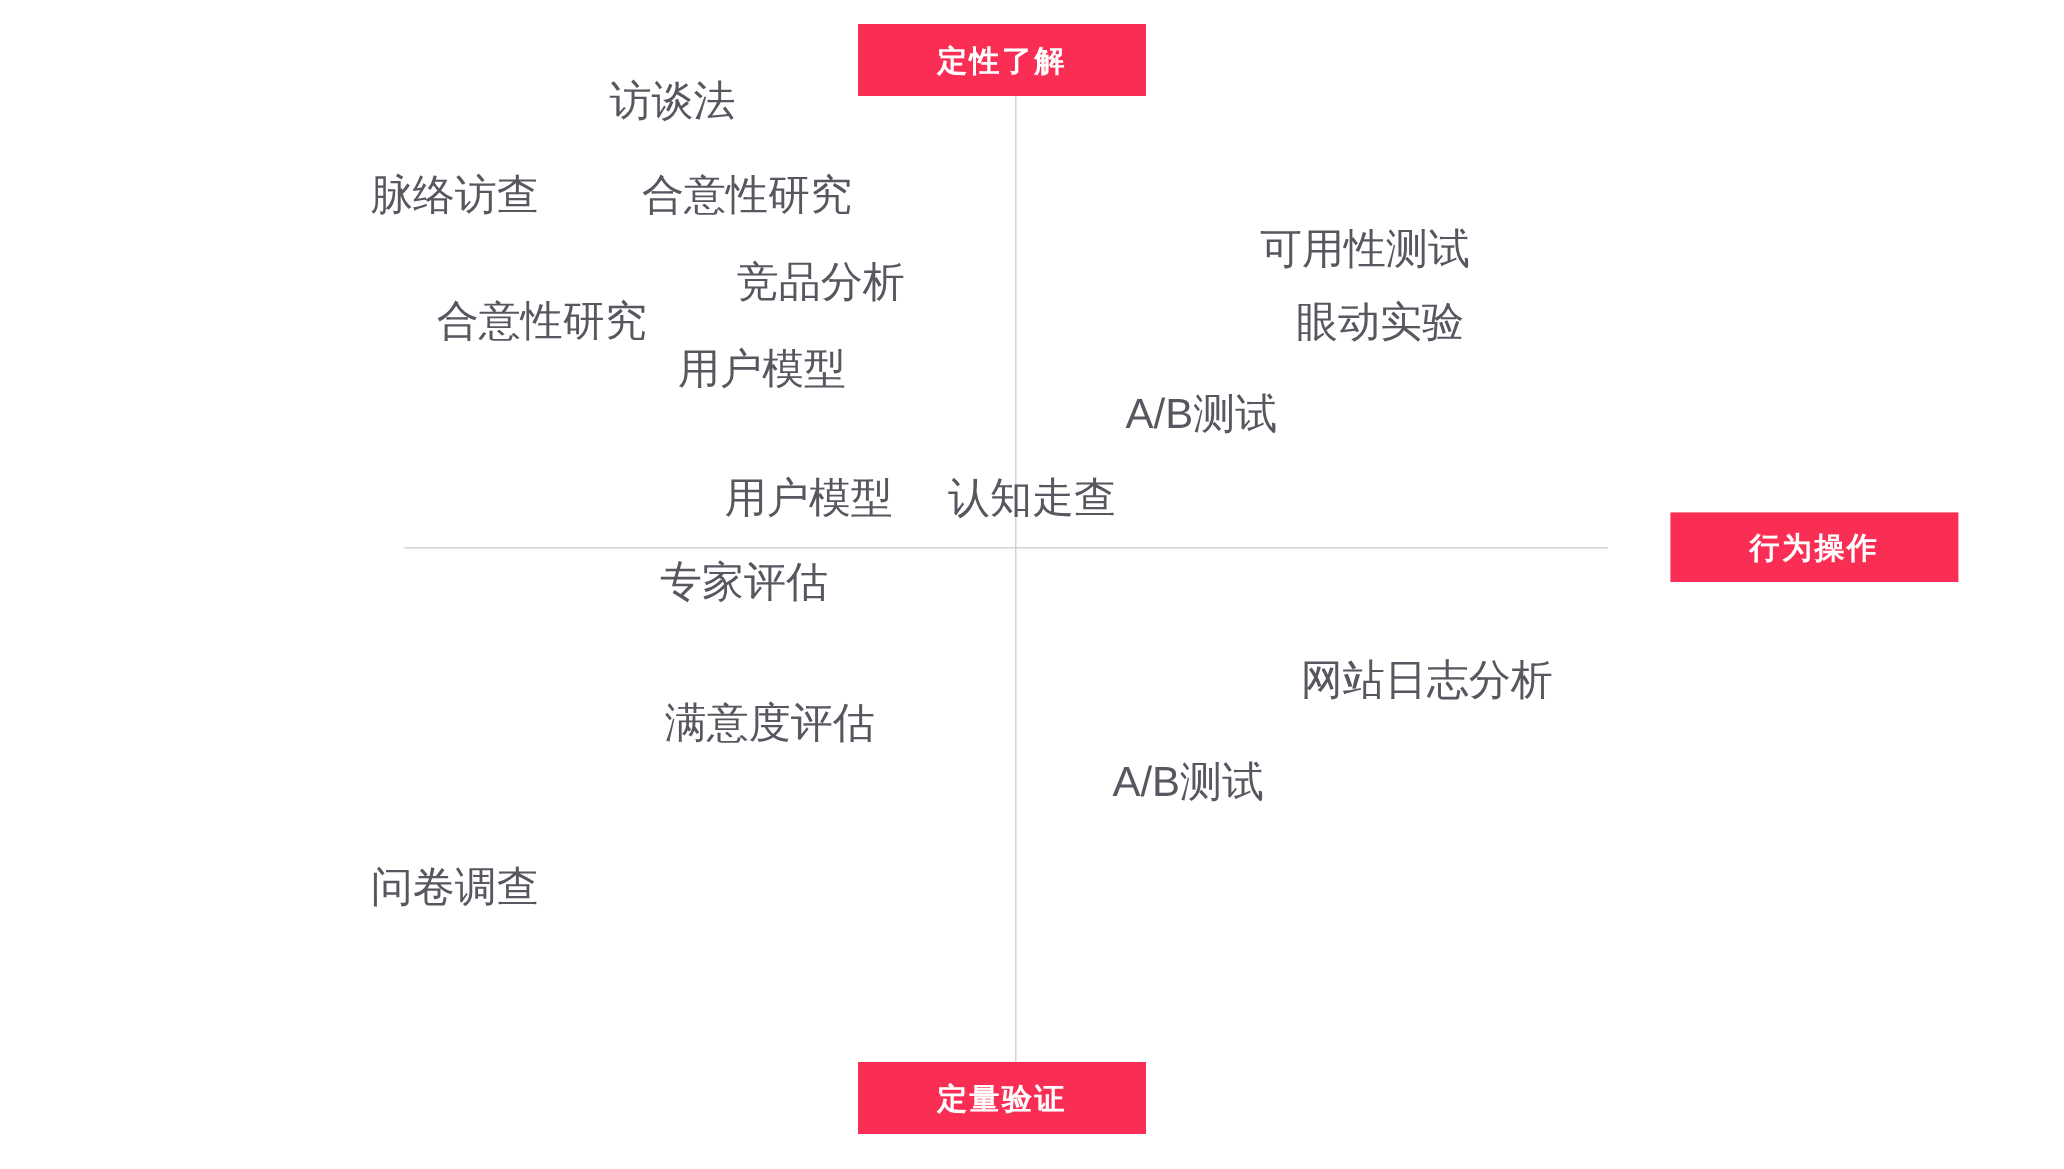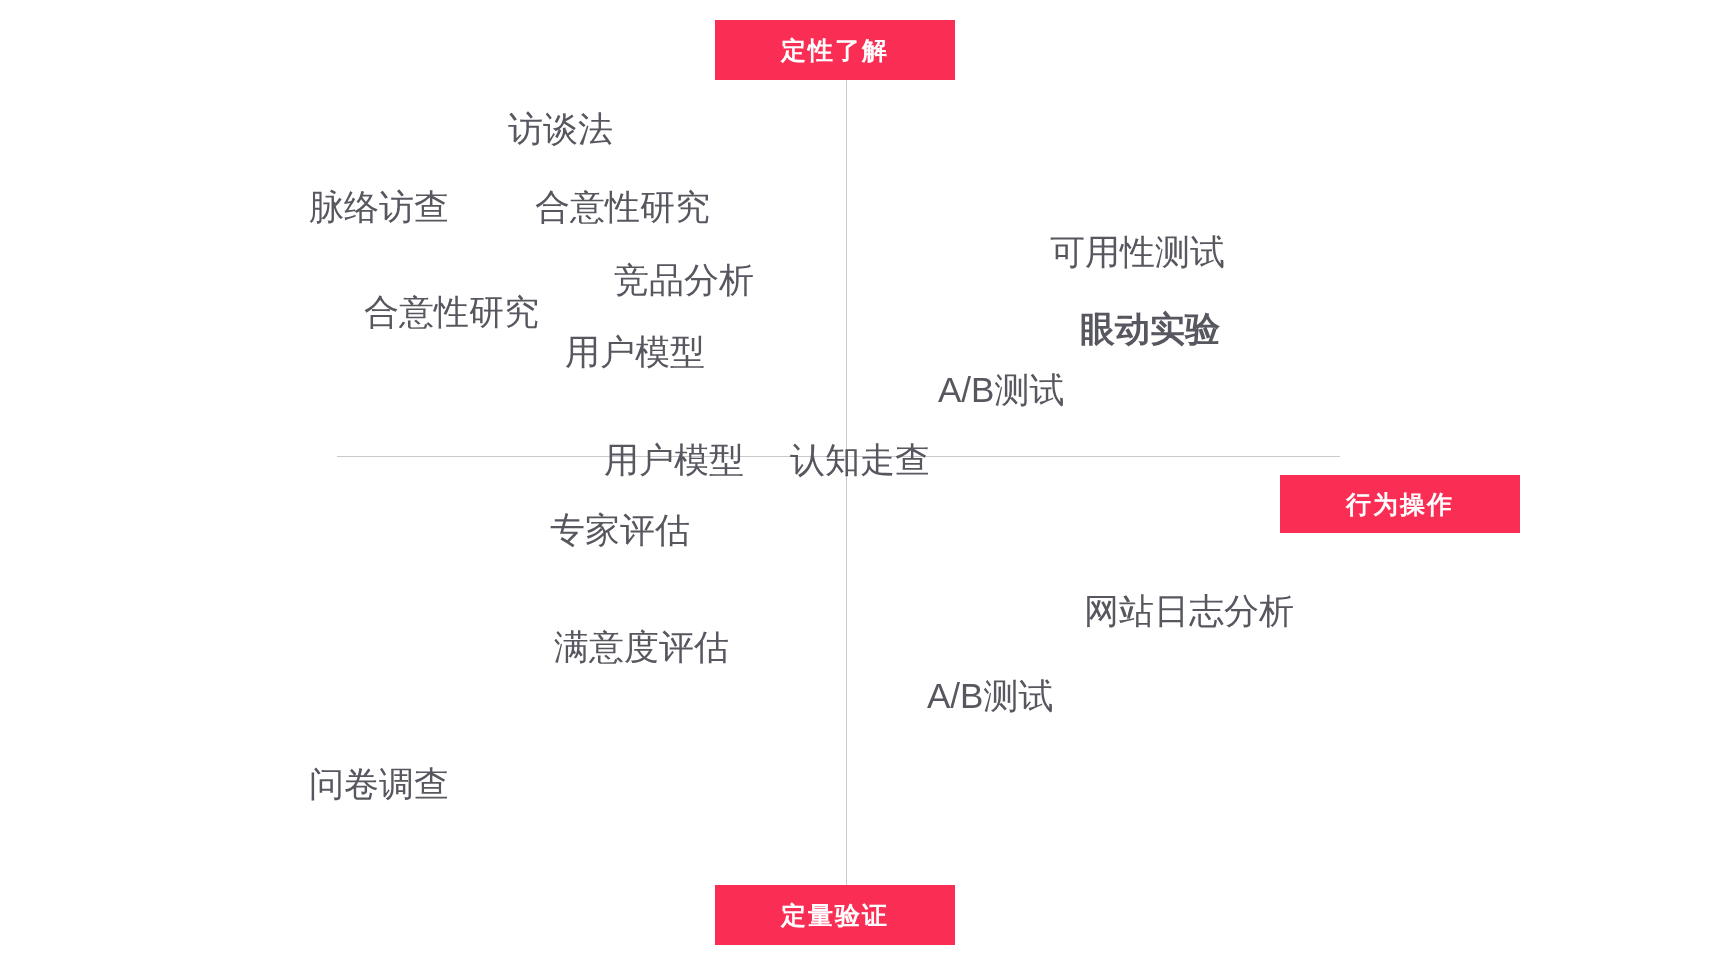--- a/index.html
+++ b/index.html
@@ -47,31 +47,30 @@
     letter-spacing: 2px;
     display: flex;
     align-items: center;
     justify-content: center;
     box-sizing: border-box;
     white-space: nowrap;
   }
   .pole-top    { left: 715px; top: 20px;  width: 240px; height: 60px; }
   .pole-bottom { left: 715px; top: 885px; width: 240px; height: 60px; }
   .pole-left   { left: 95px;  top: 427px; width: 242px; height: 58px; }
-  .pole-right  { left: 1280px;top: 427px; width: 240px; height: 58px; margin-top: 48px; }
+  .pole-right  { left: 1392px;top: 427px; width: 240px; height: 58px; }
 
   
   .method {
     position: absolute;
     color: #575760;
     font-size: 35px;
     line-height: 1;
     white-space: nowrap;
     font-weight: normal;
-    margin-top: 44px;
   }
 </style>
 </head>
 <body>
 
 <div id="canvas">
 
   <div class="axis-h"></div>
   <div class="axis-v"></div>
 
@@ -83,21 +82,21 @@
   <div class="pole pole-right">行为操作</div>
 
   <div id="methods-layer">
       <div class="method" style="left: 508px; top: 67px;">访谈法</div>
       <div class="method" style="left: 309px; top: 145px;">脉络访查</div>
       <div class="method" style="left: 535px; top: 145px;">合意性研究</div>
       <div class="method" style="left: 614px; top: 218px;">竞品分析</div>
       <div class="method" style="left: 364px; top: 250px;">合意性研究</div>
       <div class="method" style="left: 565px; top: 290px;">用户模型</div>
       <div class="method" style="left: 1050px; top: 190px;">可用性测试</div>
-      <div class="method" style="left: 1080px; top: 267px; font-weight: bold;">眼动实验</div>
+      <div class="method" style="left: 1080px; top: 251px;">眼动实验</div>
       <div class="method" style="left: 938px; top: 328px;">A/B测试</div>
       <div class="method" style="left: 604px; top: 398px;">用户模型</div>
       <div class="method" style="left: 790px; top: 398px;">认知走查</div>
       <div class="method" style="left: 550px; top: 468px;">专家评估</div>
       <div class="method" style="left: 554px; top: 585px;">满意度评估</div>
       <div class="method" style="left: 309px; top: 722px;">问卷调查</div>
       <div class="method" style="left: 1084px; top: 549px;">网站日志分析</div>
       <div class="method" style="left: 927px; top: 634px;">A/B测试</div>
     </div>
 

